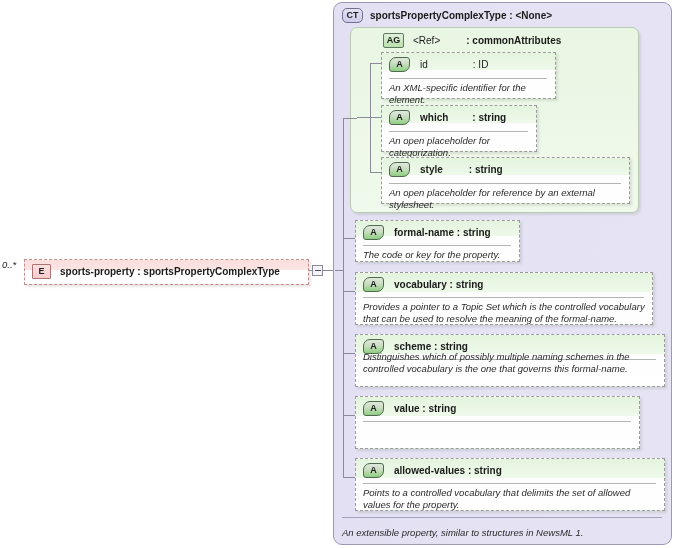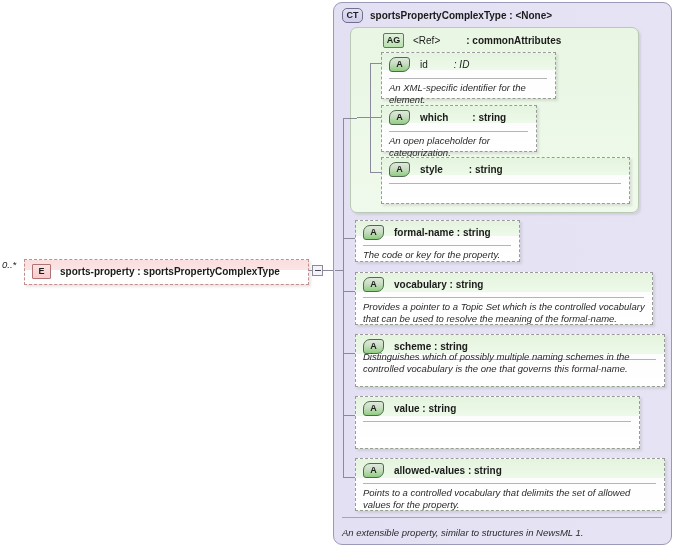--- a/index.html
+++ b/index.html
@@ -151,21 +151,21 @@
   <div class="ln lnv" style="left:370px;top:63px;height:110px;"></div>
   <div class="ln lnh" style="left:370px;top:63px;width:12px;"></div>
   <div class="ln lnh" style="left:370px;top:117px;width:12px;"></div>
   <div class="ln lnh" style="left:370px;top:172px;width:12px;"></div>
   <div class="ln lnh" style="left:357px;top:117px;width:13px;"></div>
 
   <div class="attr opt" style="left:381px;top:52px;width:175px;height:47px;">
     <div class="hd">
       <span class="badge badge-a">A</span>
       <span class="ttl">id</span>
-      <span class="ttl" style="margin-left:16px;font-style:italic;">: ID</span>
+      <span class="ttl" style="margin-left:35px;">: ID</span>
     </div>
     <div class="sep" style="top:25px;"></div>
     <div class="bd doc" style="top:29px;">An XML-specific identifier for the element.</div>
   </div>
 
   <div class="attr" style="left:381px;top:105px;width:156px;height:47px;">
     <div class="hd">
       <span class="badge badge-a">A</span>
       <span class="ttl">which</span>
       <span class="ttl" style="margin-left:14px;">: string</span>
@@ -174,20 +174,21 @@
     <div class="bd doc" style="top:29px;">An open placeholder for categorization.</div>
   </div>
 
   <div class="attr" style="left:381px;top:157px;width:249px;height:47px;">
     <div class="hd">
       <span class="badge badge-a">A</span>
       <span class="ttl">style</span>
       <span class="ttl" style="margin-left:16px;">: string</span>
     </div>
     <div class="sep" style="top:25px;"></div>
+    <div class="bd doc" style="top:29px;">An open placeholder for reference by an external stylesheet.</div>
   </div>
 
   <div class="ln lnv" style="left:343px;top:118px;height:360px;"></div>
   <div class="ln lnh" style="left:335px;top:270px;width:8px;"></div>
   <div class="ln lnh" style="left:343px;top:118px;width:14px;"></div>
   <div class="ln lnh" style="left:343px;top:238px;width:12px;"></div>
   <div class="ln lnh" style="left:343px;top:291px;width:12px;"></div>
   <div class="ln lnh" style="left:343px;top:353px;width:12px;"></div>
   <div class="ln lnh" style="left:343px;top:415px;width:12px;"></div>
   <div class="ln lnh" style="left:343px;top:477px;width:12px;"></div>

